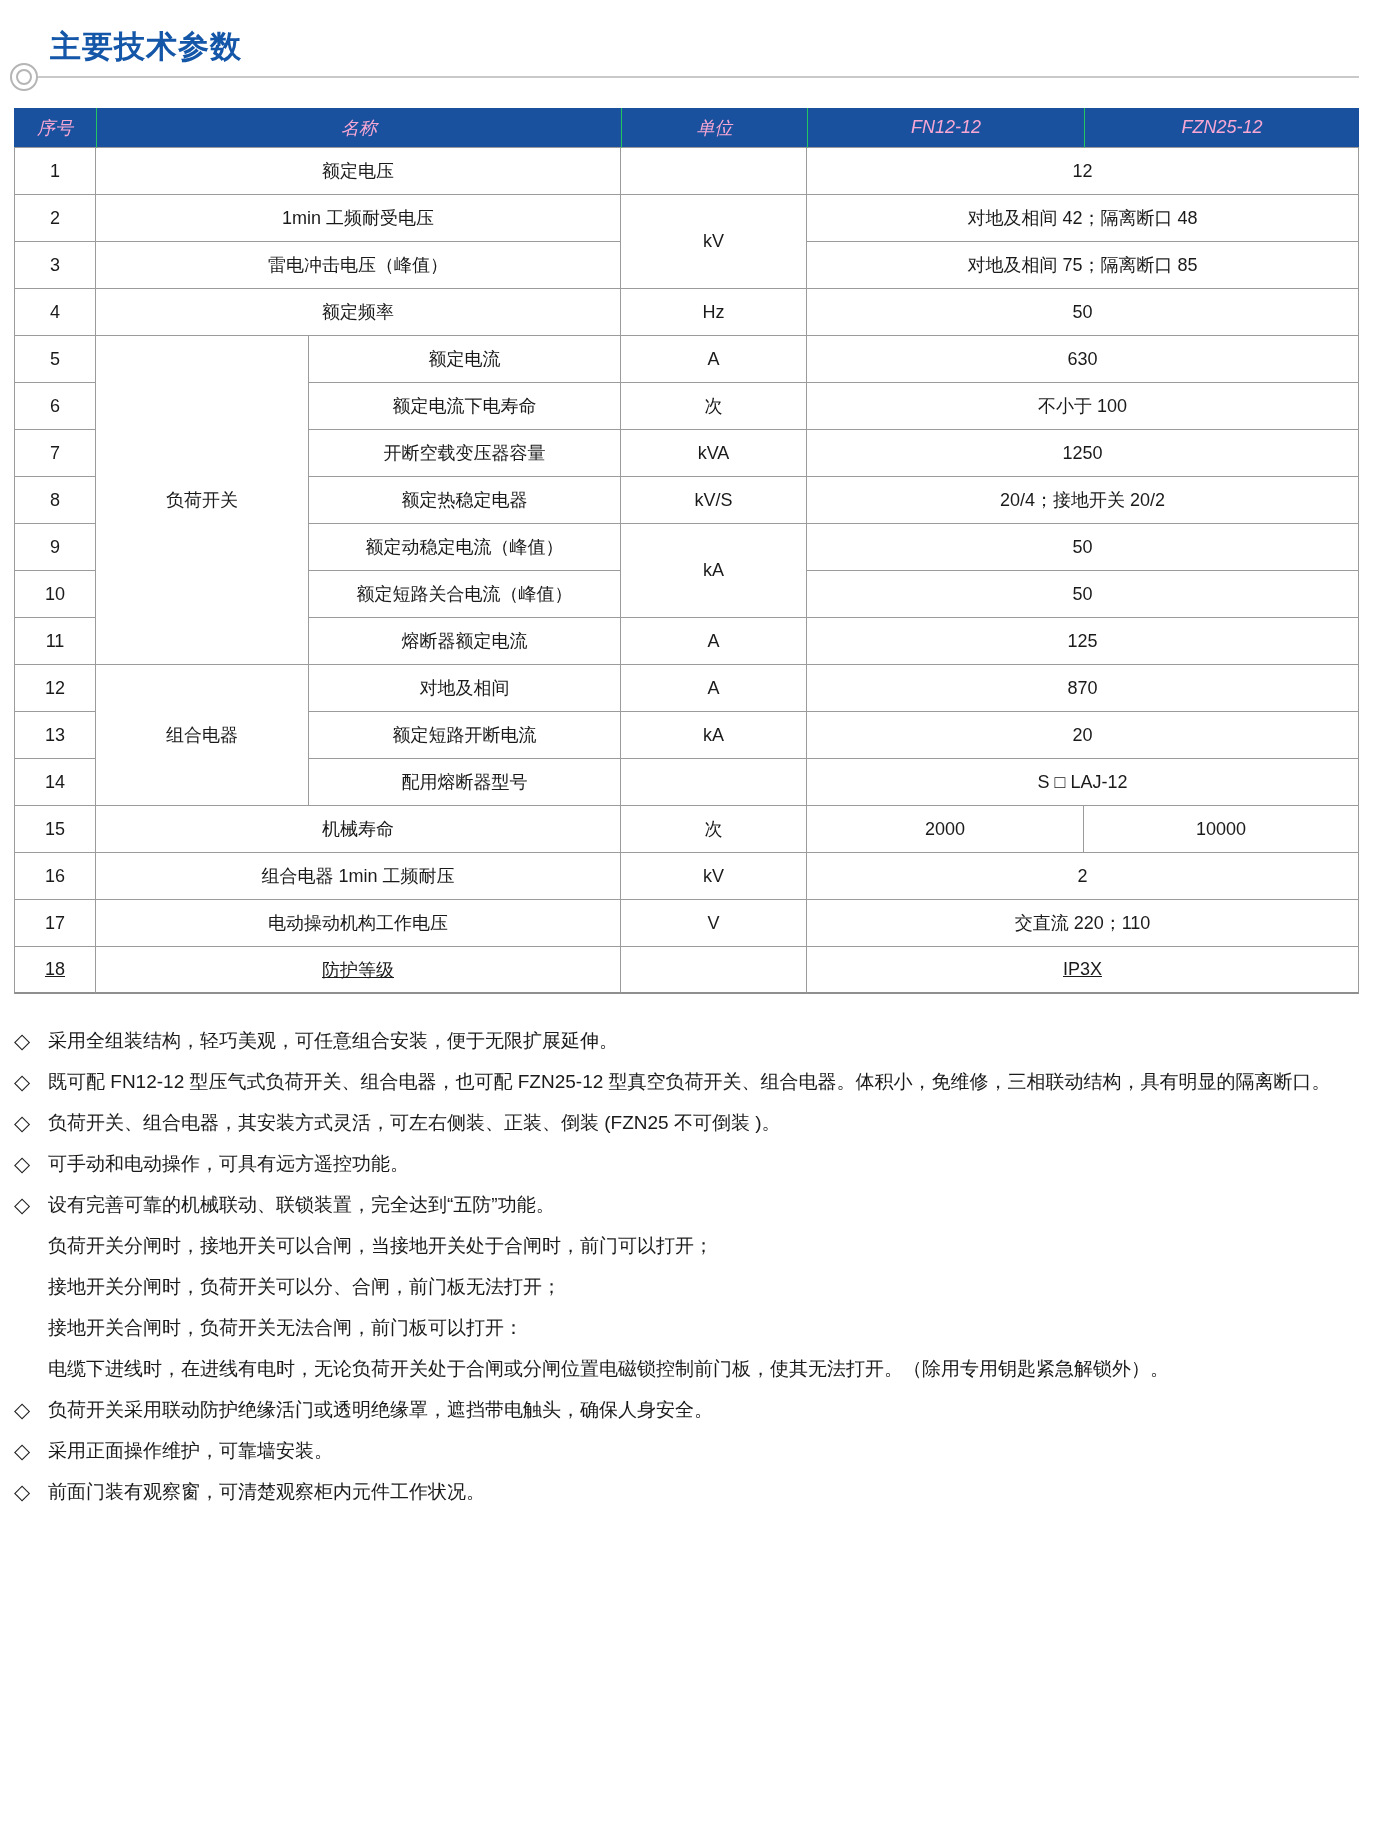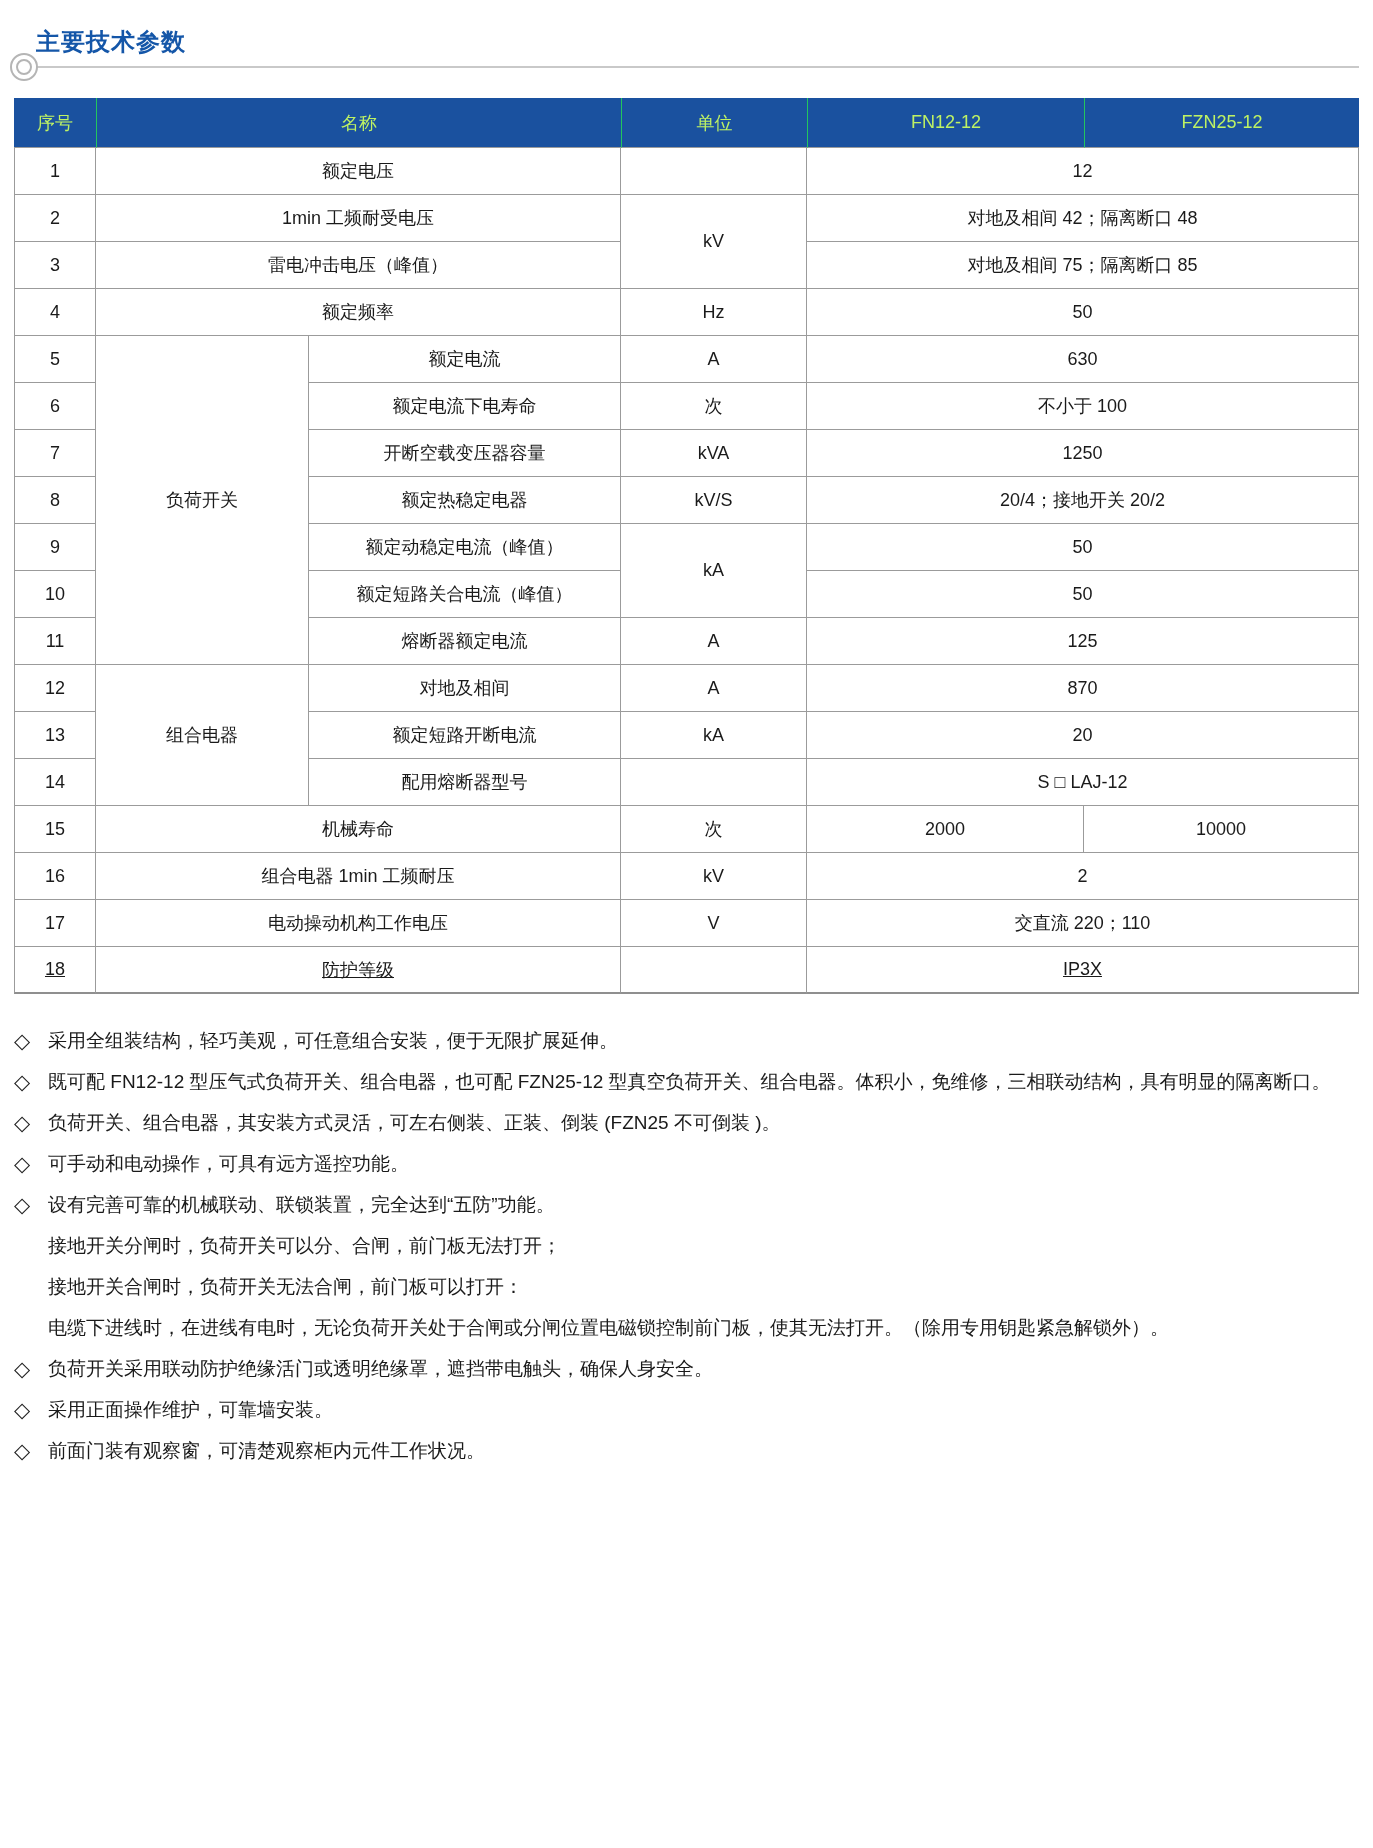--- a/index.html
+++ b/index.html
@@ -10,21 +10,21 @@
   html,body{background:#ffffff;}
   body{
     width:1373px; min-height:1848px;
     font-family:"Liberation Sans","DejaVu Sans",sans-serif;
     color:var(--text,#1A1A1A);
   }
   .page{padding:26px 14px 0 14px; width:1373px;}
 
   
   .sec-title{
-    margin-left:22px; font-size:24px; font-weight:bold;
+    margin-left:36px; font-size:31px; font-weight:bold;
     color:var(--title,#1456A8); letter-spacing:1px;
   }
   .sec-rule{
     position:relative; height:2px; background:var(--line,#C9C9C9);
     margin-top:8px; margin-left:22px;
   }
   .ring-outer{
     position:absolute; left:-26px; top:-13px; width:28px; height:28px;
     border:2px solid var(--ring,#B5B5B5); border-radius:50%; background:#fff;
     display:flex; align-items:center; justify-content:center;
@@ -34,22 +34,22 @@
     border-radius:50%; background:#fff;
   }
 
   
   table.params{
     margin-top:30px; width:1345px; table-layout:fixed;
     border-collapse:separate; border-spacing:0; text-align:center;
     font-size:18px;
   }
   table.params th{
-    background:var(--header_bg,#1A519F); color:#bef264; font-weight:normal;
-    height:50px; vertical-align:middle;
+    background:var(--header_bg,#1A519F); color:#f9a8d4; font-weight:normal;
+    height:40px; vertical-align:middle;font-style:italic;
   }
   table.params th + th{border-left:1px solid #22c55e;}
   table.params td{
     height:47px; vertical-align:middle; background:#ffffff;
     border-right:1px solid var(--border,#9B9B9B);
     border-bottom:1px solid var(--border,#9B9B9B);
   }
   table.params td:first-child{border-left:1px solid var(--border,#9B9B9B);}
   table.params thead th{border-bottom:1px solid var(--border,#9B9B9B);}
   table.params tr:last-child td{border-bottom:2px solid #8F8F8F;text-decoration:underline;}
@@ -225,20 +225,24 @@
     <div class="feat">
         <span class="mark">◇</span>
         <span class="ftext">可手动和电动操作，可具有远方遥控功能。</span>
       </div>
     <div class="feat">
         <span class="mark">◇</span>
         <span class="ftext">设有完善可靠的机械联动、联锁装置，完全达到“五防”功能。</span>
       </div>
     <div class="feat">
         <span class="mark"></span>
+        <span class="ftext">负荷开关分闸时，接地开关可以合闸，当接地开关处于合闸时，前门可以打开；</span>
+      </div>
+    <div class="feat">
+        <span class="mark"></span>
         <span class="ftext">接地开关分闸时，负荷开关可以分、合闸，前门板无法打开；</span>
       </div>
     <div class="feat">
         <span class="mark"></span>
         <span class="ftext">接地开关合闸时，负荷开关无法合闸，前门板可以打开：</span>
       </div>
     <div class="feat">
         <span class="mark"></span>
         <span class="ftext">电缆下进线时，在进线有电时，无论负荷开关处于合闸或分闸位置电磁锁控制前门板，使其无法打开。（除用专用钥匙紧急解锁外）。</span>
       </div>

